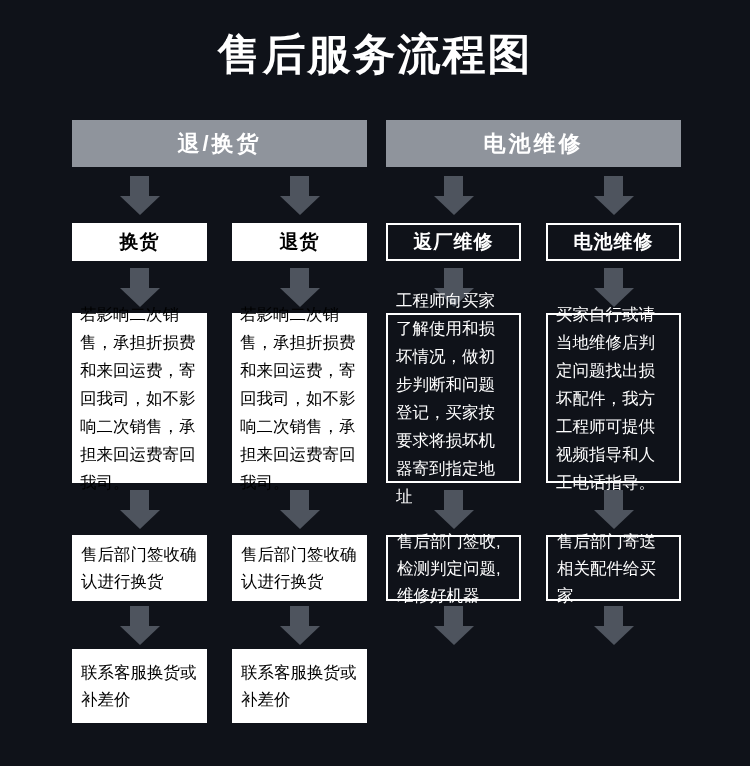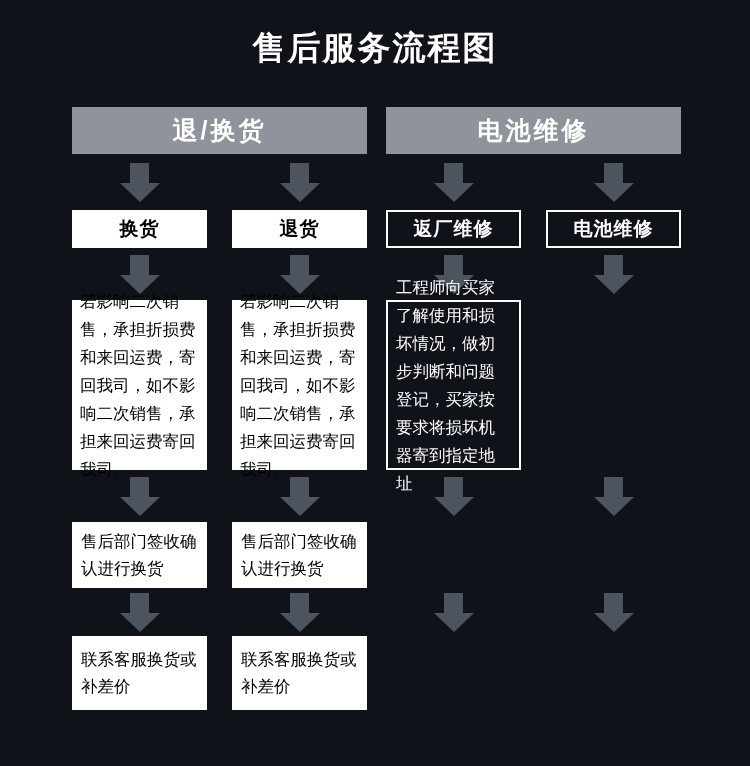--- a/index.html
+++ b/index.html
@@ -17,37 +17,37 @@
   .page{
     width:750px;height:766px;
     background:var(--background);
     font-family:"Liberation Sans","DejaVu Sans",sans-serif;
     overflow:hidden;
     position:relative;
   }
   .title{
     color:var(--title-text);
     text-align:center;
-    font-size:33px;
+    font-size:43px;
     font-weight:bold;
     padding-top:26px;
     letter-spacing:2px;
   }
   .grid{
     display:grid;
     margin-left:72px;
     margin-top:36px;
     width:609px;
     grid-template-columns:135px 25px 135px 19px 135px 25px 135px;
     grid-template-rows:47px 56px 38px 52px 170px 52px 66px 48px 74px;
   }
   .bar{
     background:var(--header-bar);
     color:#ffffff;
-    font-size:25px;
+    font-size:22px;
     font-weight:bold;
     display:flex;align-items:center;justify-content:center;
     letter-spacing:3px;
     grid-row:1;
   }
   .bar.left{grid-column:1/4;}
   .bar.right{grid-column:5/8;}
   .c1{grid-column:1}.c2{grid-column:3}.c3{grid-column:5}.c4{grid-column:7}
   .r2{grid-row:2}.r3{grid-row:3}.r4{grid-row:4}.r5{grid-row:5}
   .r6{grid-row:6}.r7{grid-row:7}.r8{grid-row:8}.r9{grid-row:9}
@@ -114,40 +114,43 @@
         <i class="head"></i>
       </div>
     <div class="arrow r4 c4">
         <i class="stem"></i>
         <i class="head"></i>
       </div>
 
     <div class="box desc light r5 c1">若影响二次销售，承担折损费和来回运费，寄回我司，如不影响二次销售，承担来回运费寄回我司。</div>
     <div class="box desc light r5 c2">若影响二次销售，承担折损费和来回运费，寄回我司，如不影响二次销售，承担来回运费寄回我司。</div>
     <div class="box desc dark r5 c3">工程师向买家了解使用和损坏情况，做初步判断和问题登记，买家按要求将损坏机器寄到指定地址</div>
+    <div class="box desc dark r5 c4">买家自行或请当地维修店判定问题找出损坏配件，我方工程师可提供视频指导和人工电话指导。</div>
 
     <div class="arrow r6 c1">
         <i class="stem"></i>
         <i class="head"></i>
       </div>
     <div class="arrow r6 c2">
         <i class="stem"></i>
         <i class="head"></i>
       </div>
     <div class="arrow r6 c3">
         <i class="stem"></i>
         <i class="head"></i>
       </div>
     <div class="arrow r6 c4">
         <i class="stem"></i>
         <i class="head"></i>
       </div>
 
     <div class="box step light r7 c1">售后部门签收确认进行换货</div>
     <div class="box step light r7 c2">售后部门签收确认进行换货</div>
+    <div class="box step dark r7 c3">售后部门签收,检测判定问题,维修好机器</div>
+    <div class="box step dark r7 c4">售后部门寄送相关配件给买家</div>
 
     <div class="arrow r8 c1">
         <i class="stem"></i>
         <i class="head"></i>
       </div>
     <div class="arrow r8 c2">
         <i class="stem"></i>
         <i class="head"></i>
       </div>
     <div class="arrow r8 c3">

